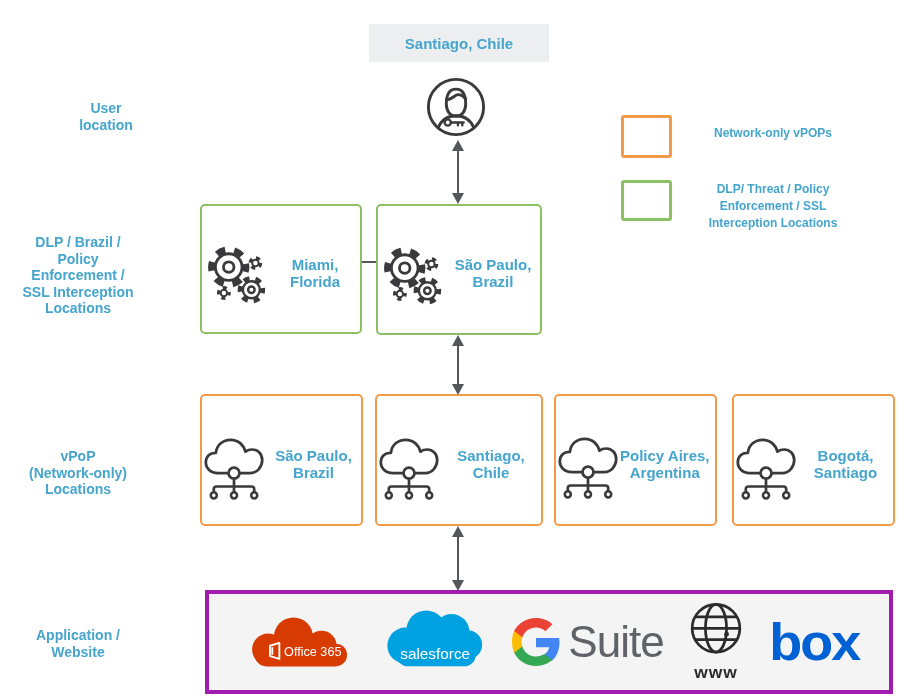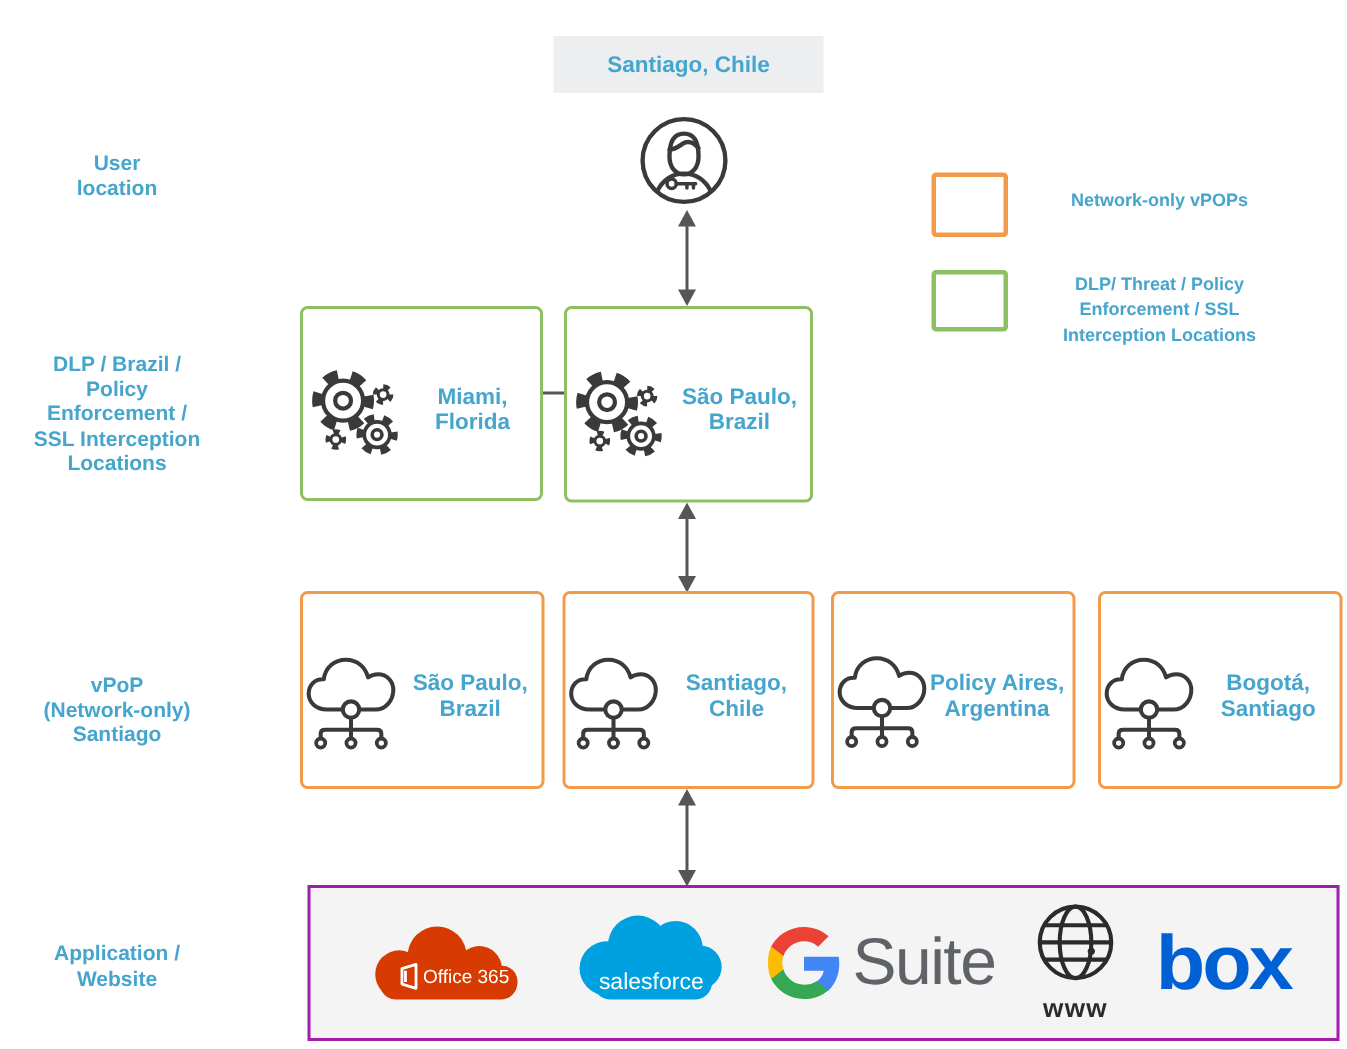--- a/index.html
+++ b/index.html
@@ -32,48 +32,48 @@
   .arrow polygon{fill:#55565a;}
   .swatch{position:absolute;box-sizing:border-box;border-radius:3px;background:#fff;}
   .swatch.orange{border:3px solid #f29a4a;}
   .swatch.green{border:3px solid #8cc063;}
   .legendtext{
     position:absolute;color:#45a5cd;font-weight:bold;font-size:12px;line-height:17px;
     text-align:center;white-space:pre-line;width:190px;
   }
   .appbox{
     position:absolute;left:205px;top:590px;width:688px;height:104px;
-    background:#f4f4f5;border:2px solid #a21caf;box-sizing:border-box;
+    background:#f4f4f5;border:4px solid #a21caf;box-sizing:border-box;
     display:flex;align-items:center;justify-content:space-evenly;padding:0 10px;
   }
   .applogo{display:flex;align-items:center;}
   .gsuite-text{
     color:#5f6368;font-size:44px;letter-spacing:-1px;margin-left:8px;line-height:1;
   }
   .box-text{
     color:#0061d5;font-size:54px;font-weight:bold;letter-spacing:-2px;line-height:1;
     transform:scaleY(.95);
   }
   .stroke-dark{stroke:#3a3a3c;fill:none;}
 </style>
 </head>
 <body>
 
 <div id="stage">
 
-  <div class="rowlbl" style="top:100px;">User
+  <div class="rowlbl" style="top:100px;padding-left:28px;">User
 location</div>
   <div class="rowlbl" style="top:234px;">DLP / Brazil /
 Policy
 Enforcement /
 SSL Interception
 Locations</div>
   <div class="rowlbl" style="top:448px;">vPoP
 (Network-only)
-Santiago</div>
+Locations</div>
   <div class="rowlbl" style="top:627px;">Application /
 Website</div>
 
   <div class="toplabel">
     <span>Santiago, Chile</span>
   </div>
 
   <div class="icon" style="position:absolute;left:425px;top:76px;">
     <svg width="62" height="62" viewBox="0 0 64 64">
       <g class="stroke-dark" stroke-width="3" stroke-linecap="round" stroke-linejoin="round">

